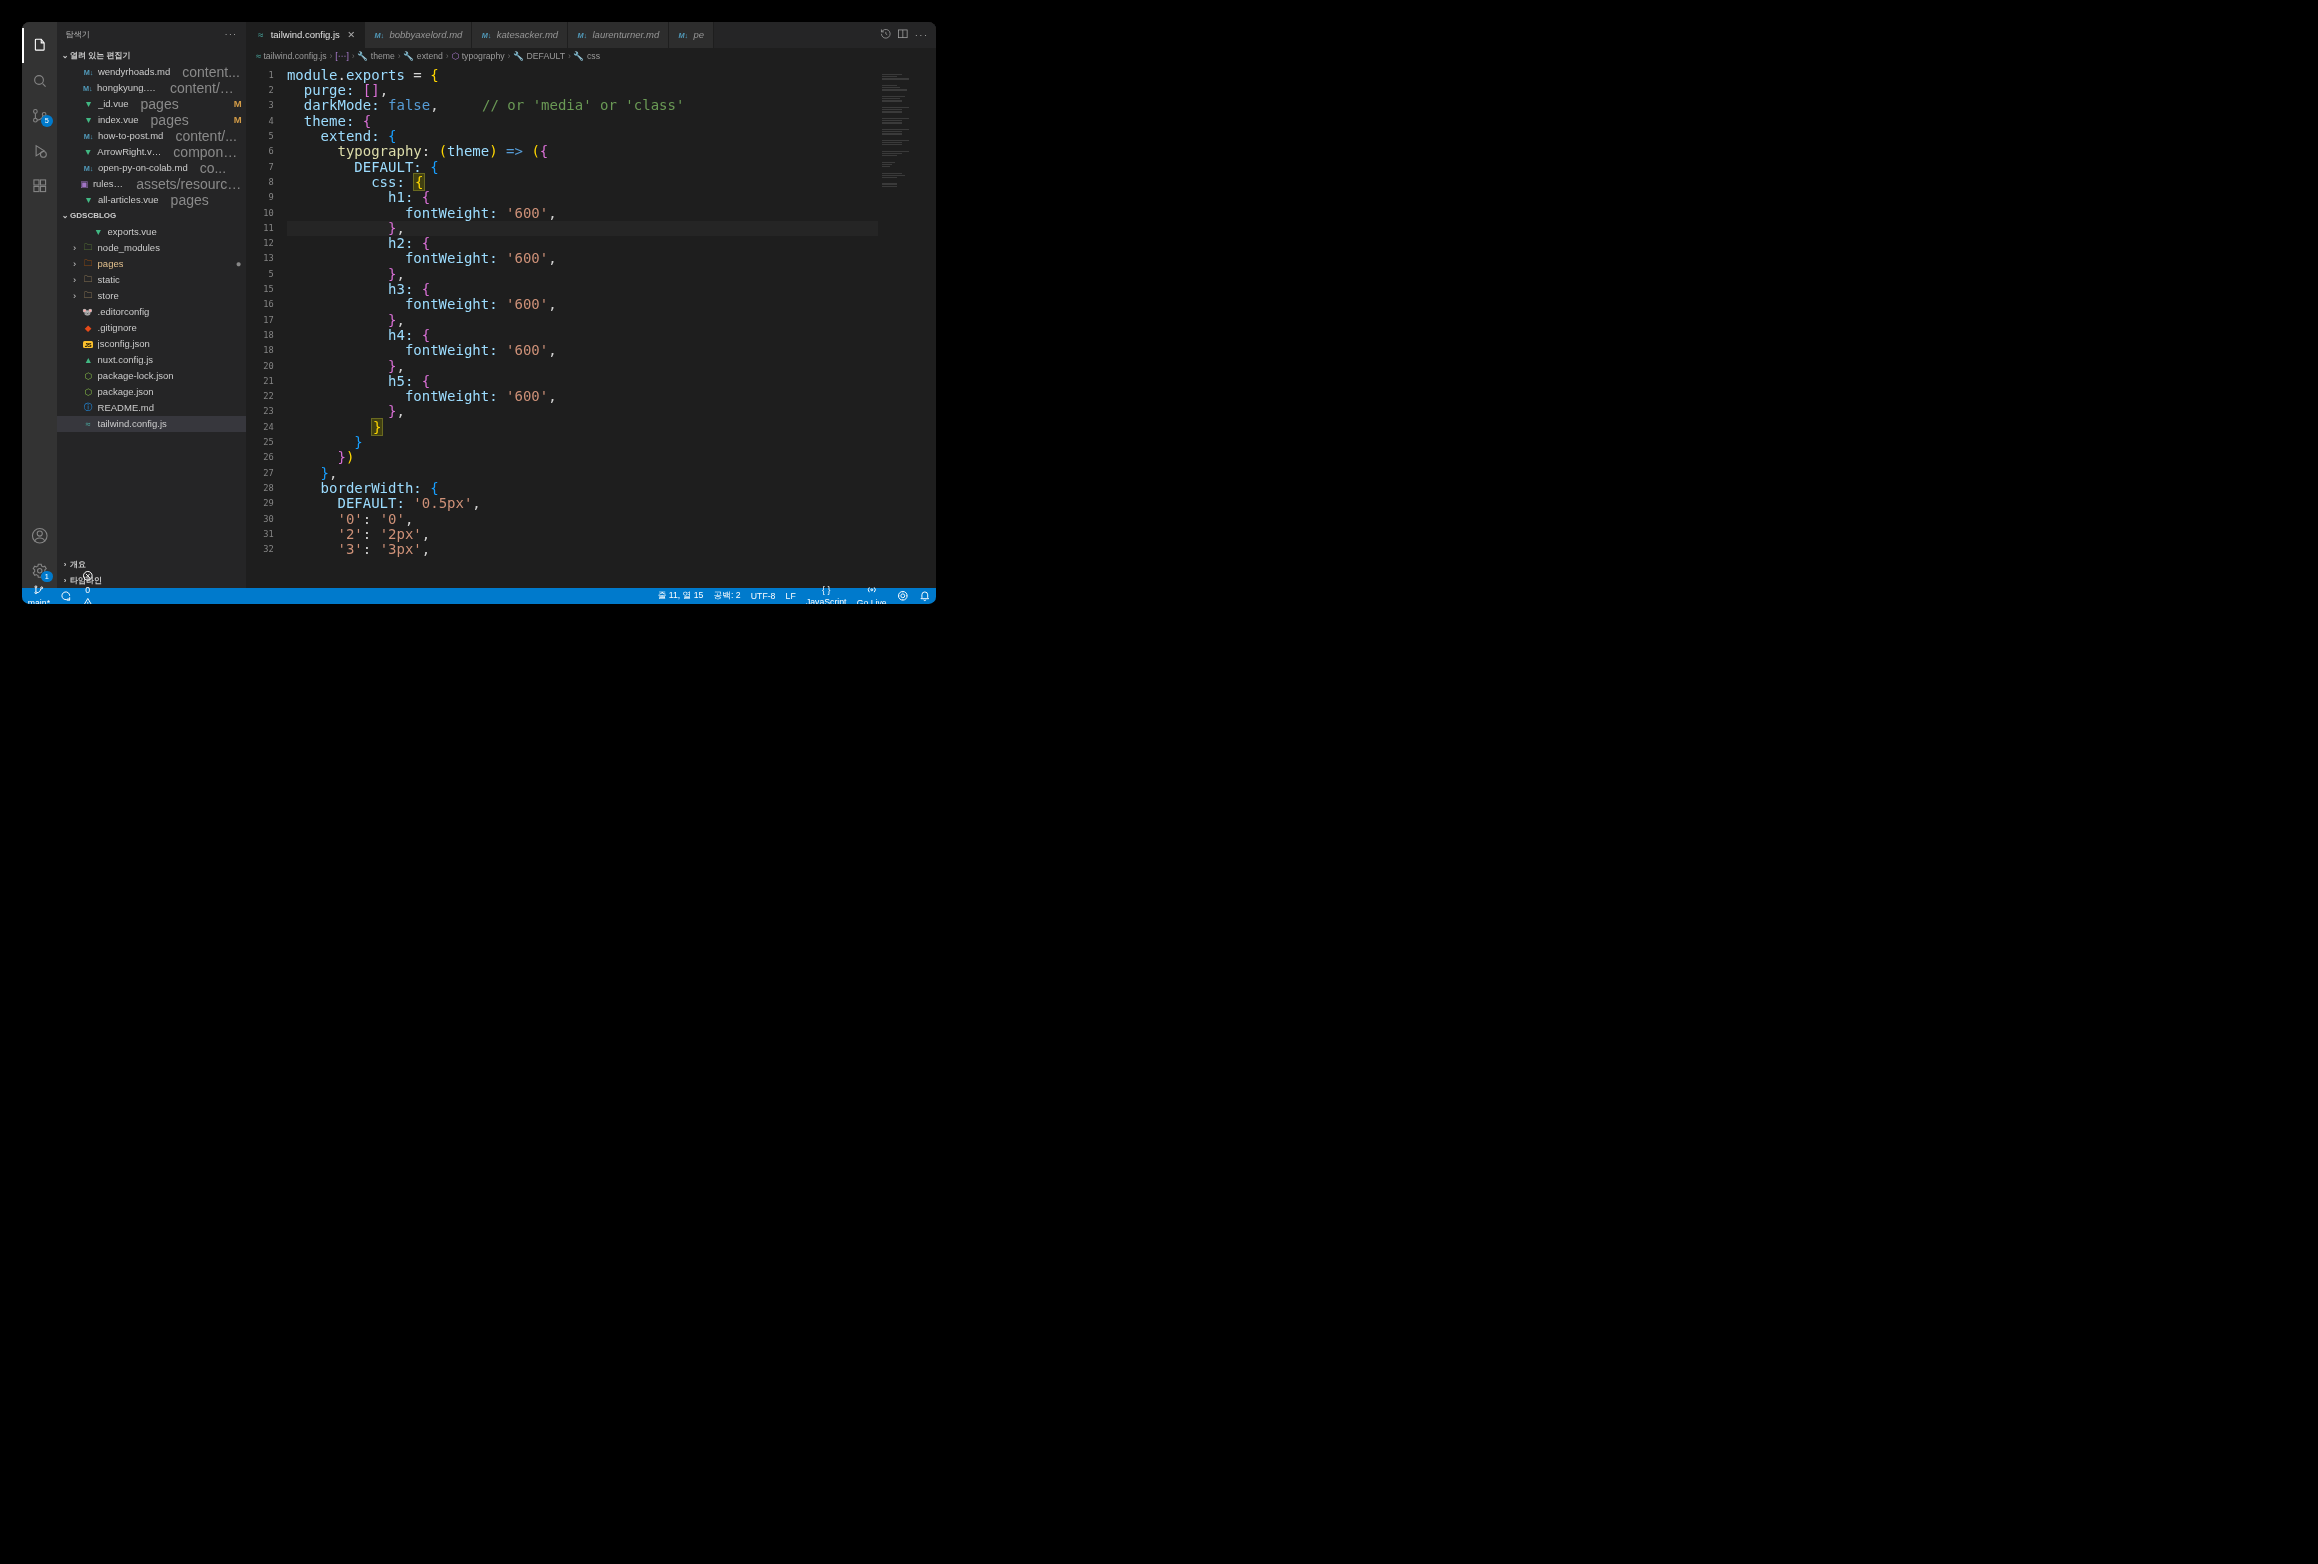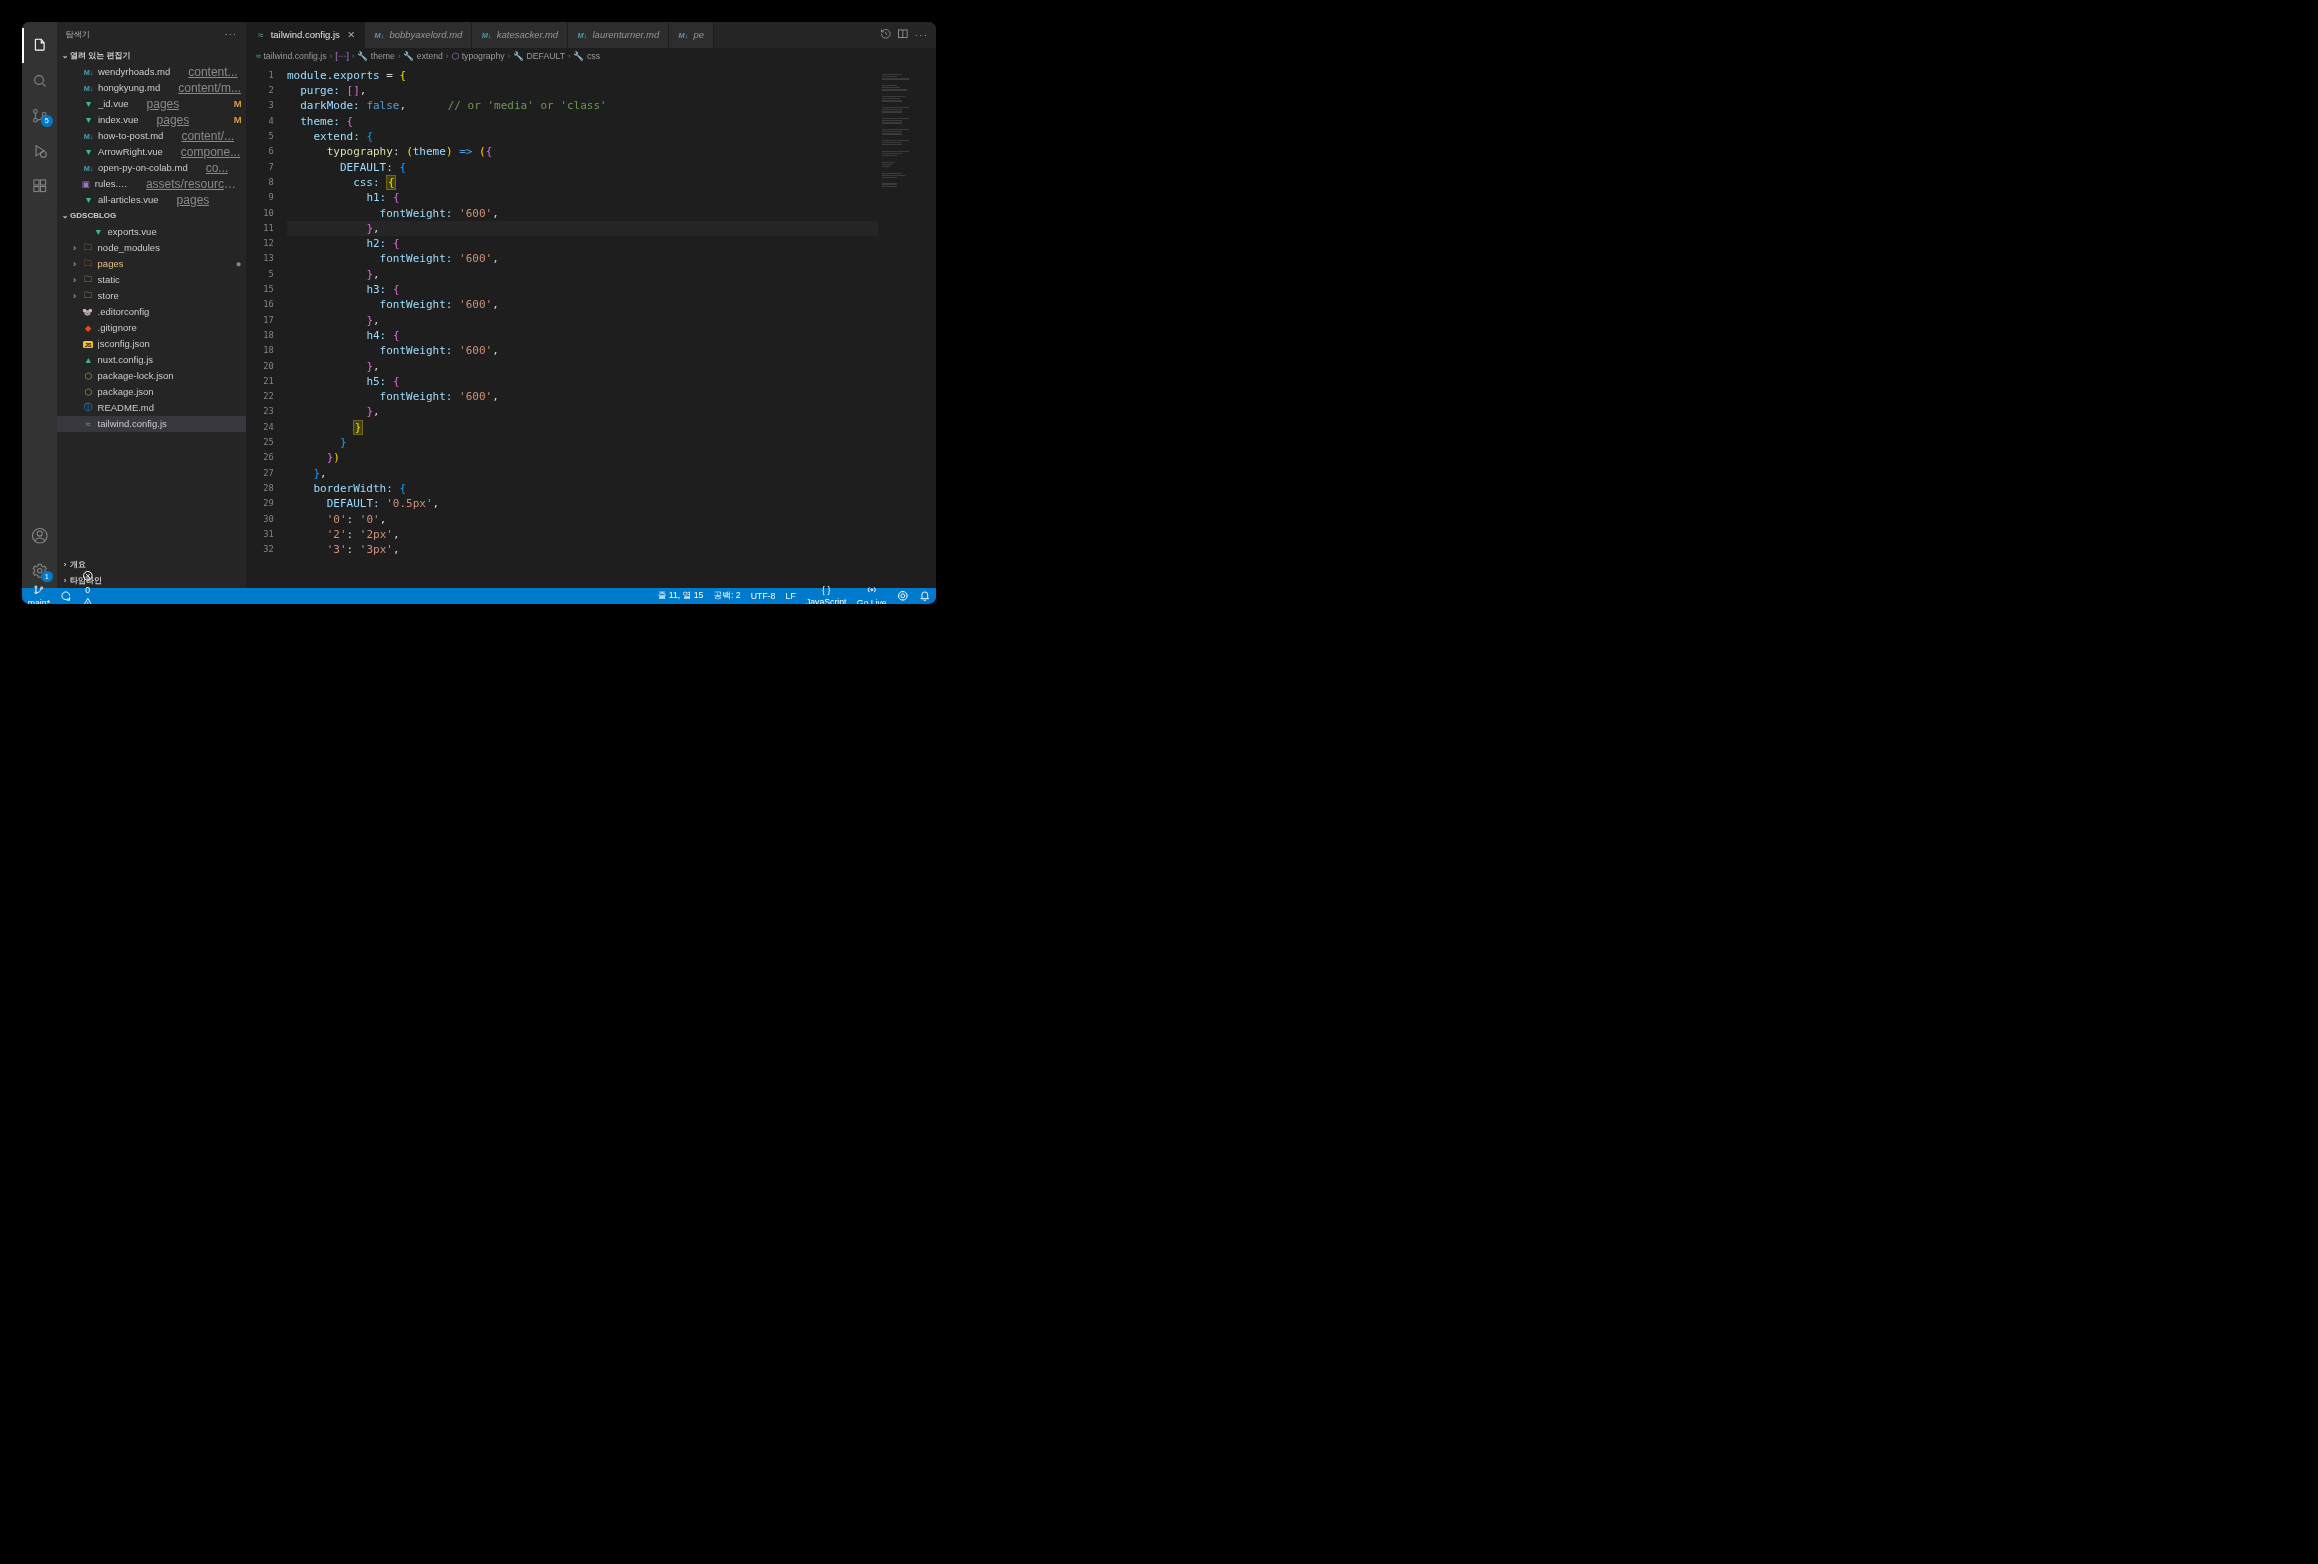--- a/index.html
+++ b/index.html
@@ -107,21 +107,21 @@
     padding: 0 4.4px 0 0;
     font-size:9.5px;
     color:#ccc;
     white-space:nowrap;
     cursor:pointer;
   }
   .tree-row.selected { background:#37373d; }
   .tree-row .indent { display:inline-block; }
   .tree-row .icon { width:13px; text-align:center; margin-right:2.9px; font-size:8.7px;}
   .tree-row .name { overflow:hidden; text-overflow:ellipsis; }
-  .tree-row .detail { color:#8a8a8a; margin-left:18px; font-size:12px; overflow:hidden; text-overflow:ellipsis;text-decoration:underline;}
+  .tree-row .detail { color:#8a8a8a; margin-left:12px; font-size:14px; overflow:hidden; text-overflow:ellipsis;}
   .tree-row .status { margin-left:auto; color:#d29b47; padding-left:4.4px; font-weight:600; }
   .tree-row .dot { margin-left:auto; color:#888; padding-left:4.4px; }
   .modified-name { color: #e2c08d; }
 
   .editor-area {
     flex:1;
     display:flex; flex-direction:column;
     background:#1e1e1e;
     min-width:0;
   }
@@ -180,21 +180,21 @@
     text-align:right;
     padding: 2.9px 10.2px 0 0;
     font-family: Menlo, Consolas, monospace;
     font-size:8.7px;
     line-height: 15.3px;
     user-select:none;
   }
   .code {
     flex:1;
     font-family: Menlo, Consolas, monospace;
-    font-size: 11px;
+    font-size: 14px;
     line-height: 15.3px;
     padding: 2.9px 0 0 2.9px;
     white-space: pre;
     color:#d4d4d4;
     overflow:hidden;
   }
   .indent-guide { color: #404040; }
   .hl-line { background: rgba(255,255,255,0.03); display:inline-block; width:100%;}
   .tok-var { color:#9cdcfe; }
   .tok-prop { color:#9cdcfe; }

